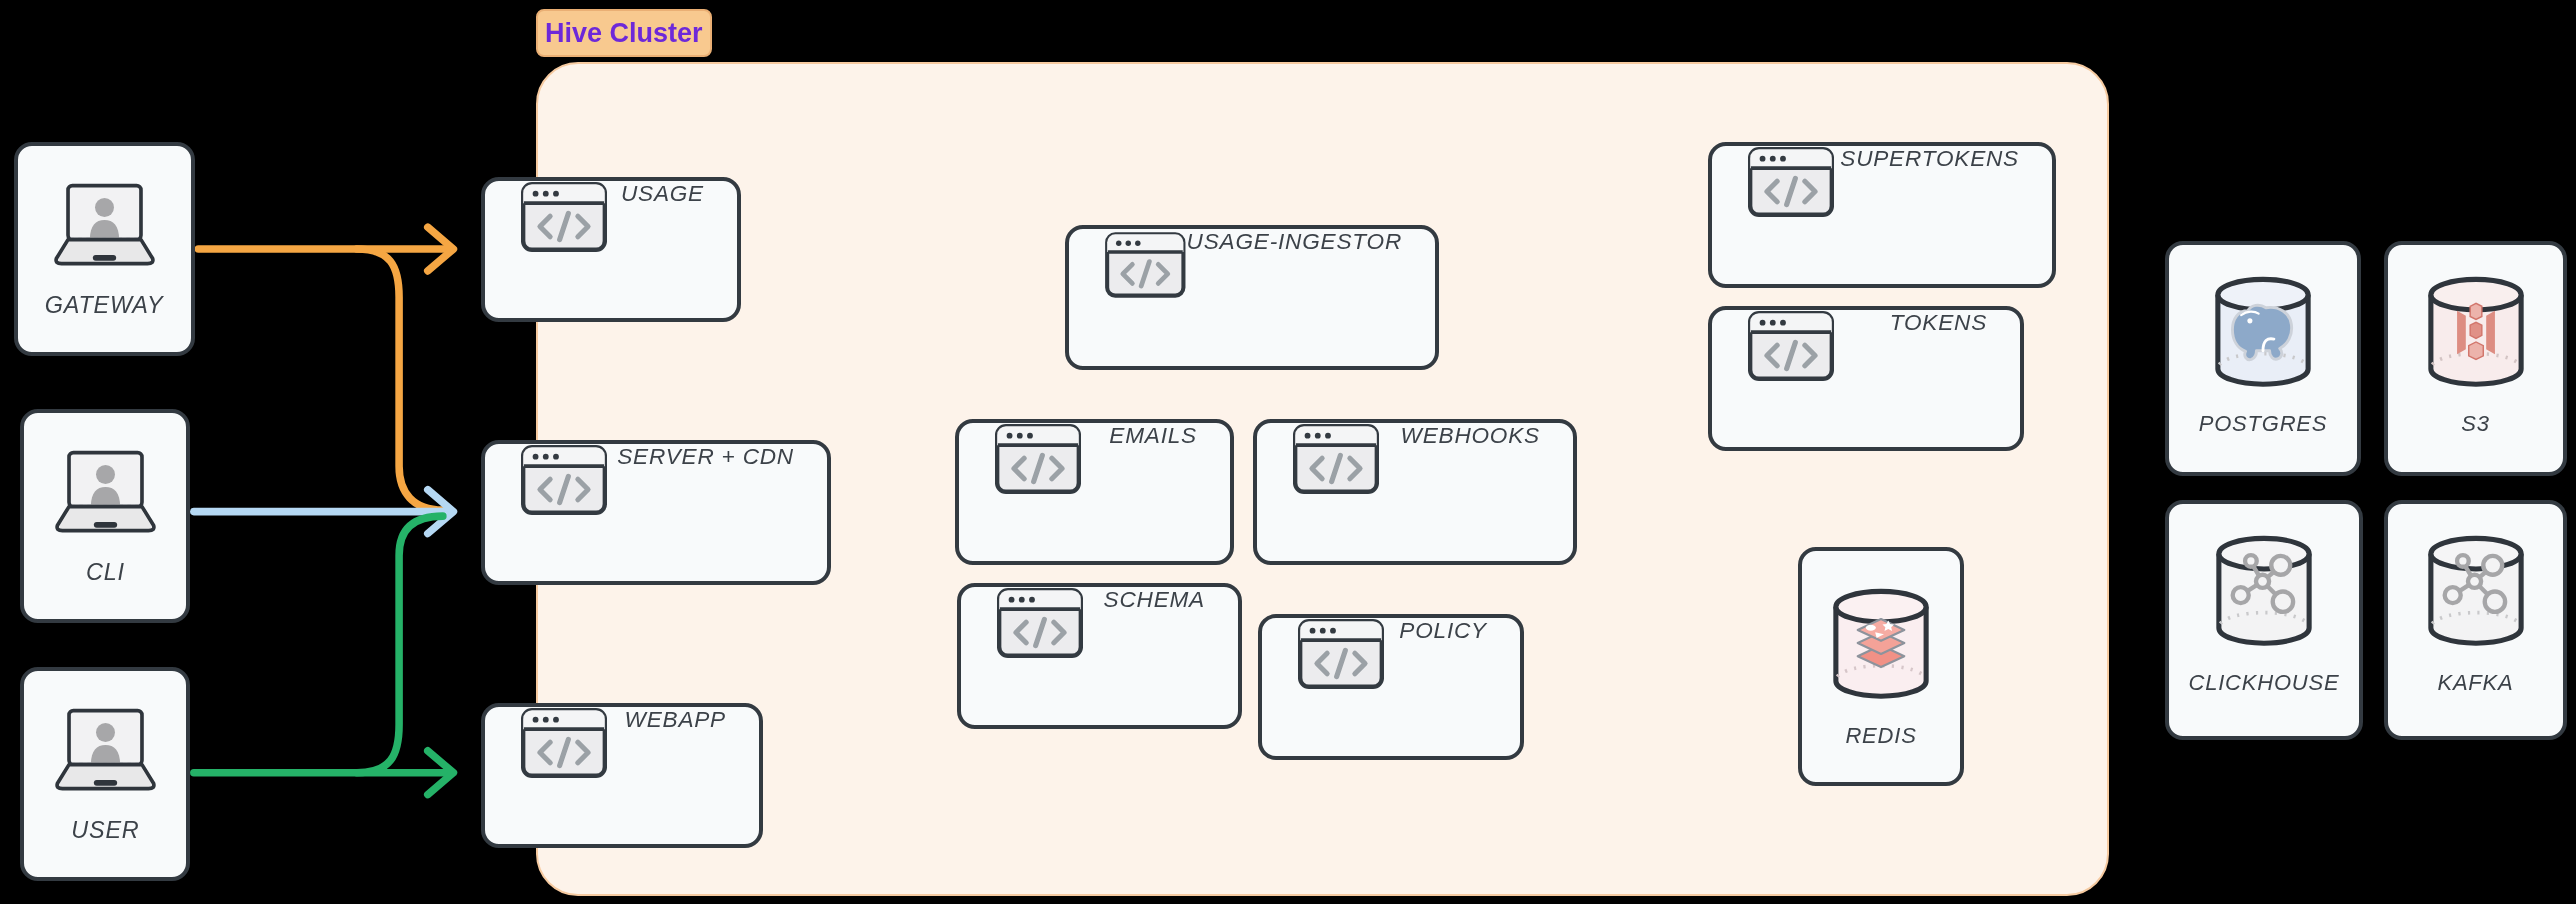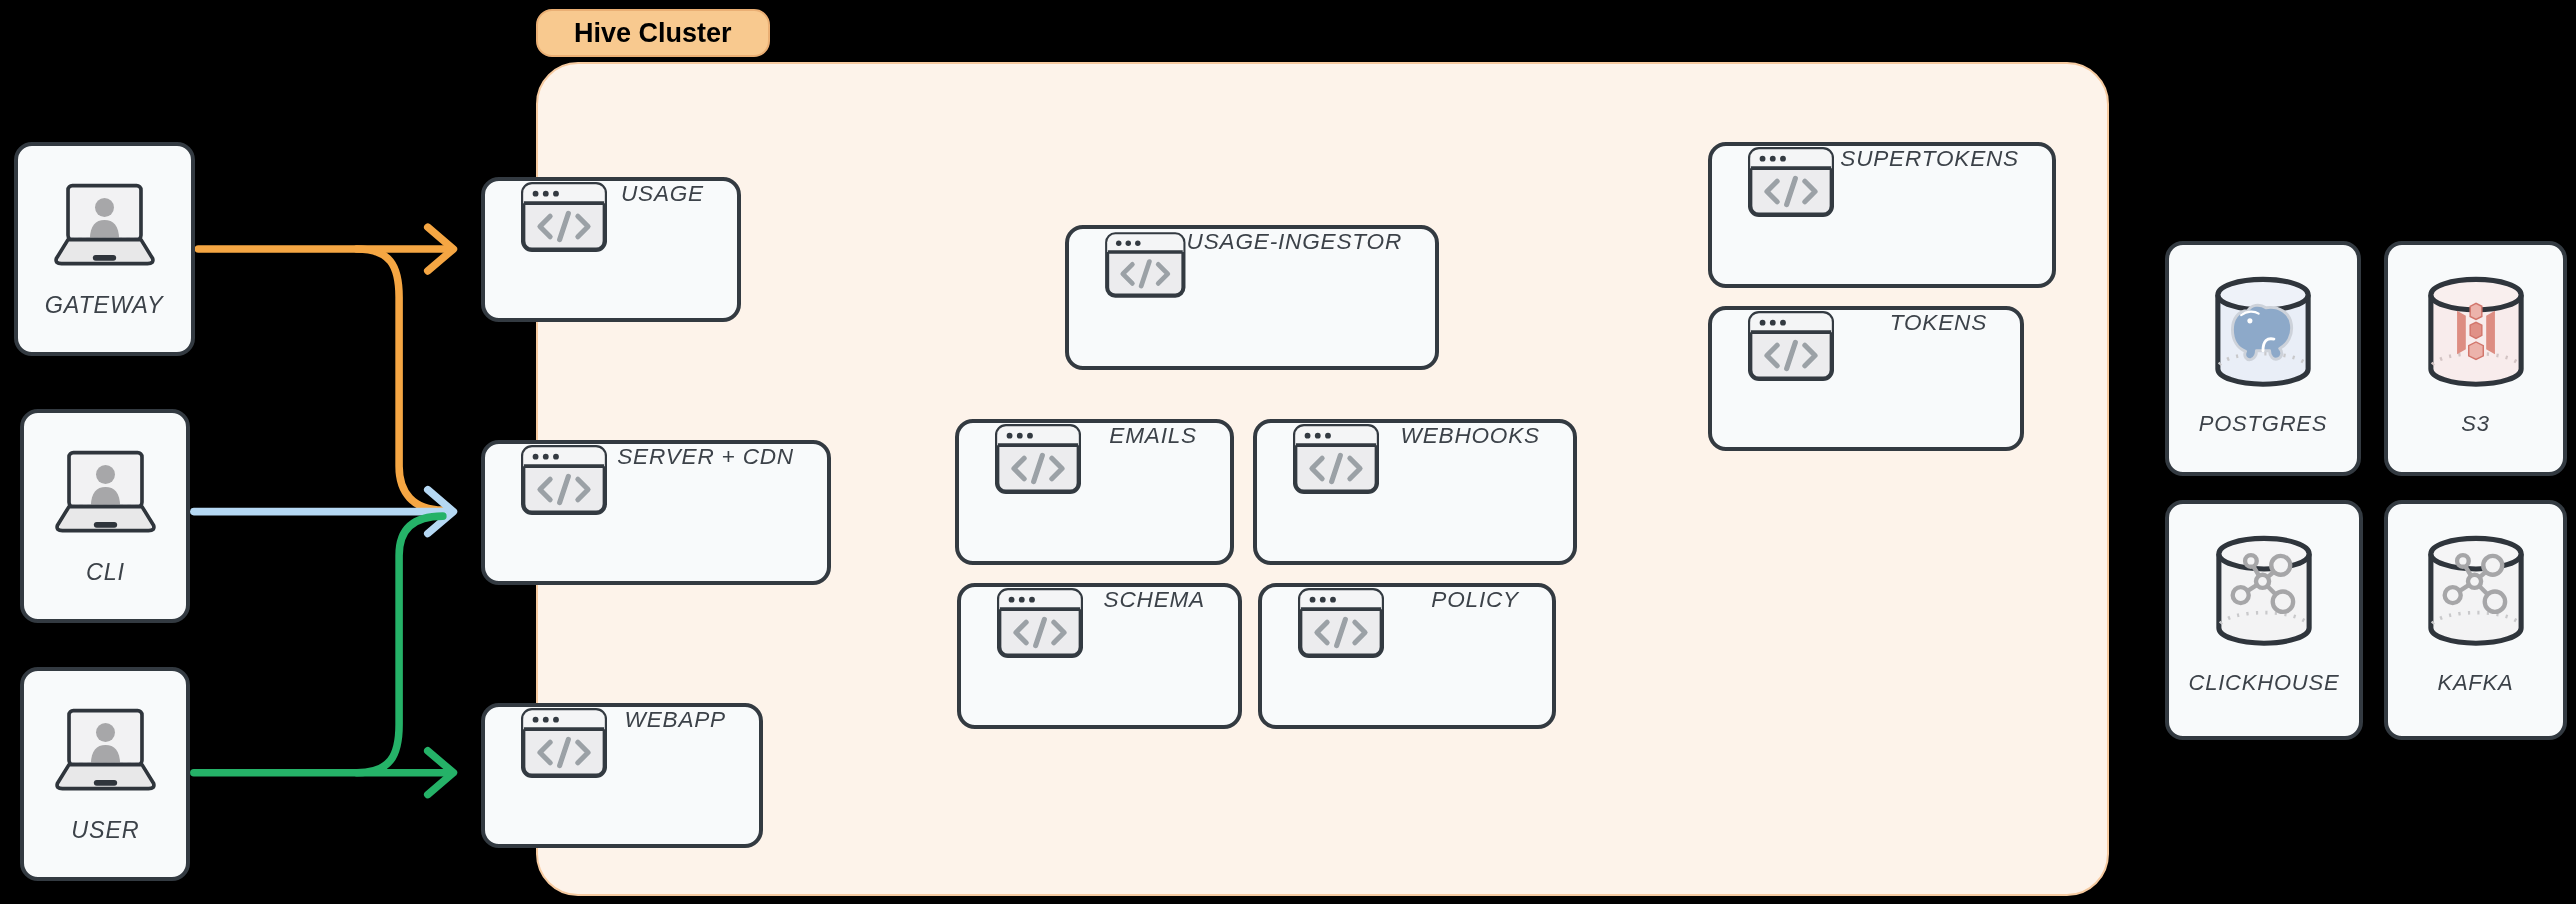--- a/index.html
+++ b/index.html
@@ -2,22 +2,22 @@
 <html style="font-size:12px"><head>
 <meta charset="utf-8">
 <style>
   html,body{margin:0;padding:0;background:#000;}
   #canvas{position:relative;width:2576px;height:904px;background:#000;overflow:hidden;
           font-family:"Liberation Sans",sans-serif;}
   
   #cluster{position:absolute;left:536px;top:62px;width:1569px;height:830px;
            background:#fdf3ea;border:2.3px solid #f6caa0;border-radius:42px;z-index:0;}
   #cluster-badge{position:absolute;left:536px;top:9px;height:44px;line-height:44px;
-           padding:0 36px;background:#f8c98f;border:2.3px solid #eaaf74;border-radius:16px;
-           font-size:27px;font-weight:700;color:#000000;z-index:3;}
+           padding:0 7px;background:#f8c98f;border:2.3px solid #eaaf74;border-radius:8px;
+           font-size:27px;font-weight:700;color:#6d28d9;z-index:3;}
   
   #edges{position:absolute;left:0;top:0;width:2576px;height:904px;z-index:1;}
   #edges path{fill:none;stroke-width:10px;stroke-linecap:round;stroke-linejoin:round;}
   
   .node{position:absolute;background:#f8fafb;border:4.5px solid #333a41;border-radius:18px;
         box-sizing:border-box;z-index:2;display:flex;}
   .label{color:#3c4249;font-style:italic;letter-spacing:0.8px;white-space:nowrap;}
   
   .svc{flex-direction:row;align-items:flex-start;justify-content:space-between;
        padding-left:35px;padding-right:33px;}
@@ -191,39 +191,45 @@
         <use href="#sym-codewin"></use>
       </svg>
     <div class="label">WEBHOOKS</div>
   </div>
   <div class="node svc" style="left:957px;top:583px;width:285px;height:146px;">
     <svg class="icon" width="88" height="72" viewBox="0 0 117 95">
         <use href="#sym-codewin"></use>
       </svg>
     <div class="label">SCHEMA</div>
   </div>
-  <div class="node svc" style="left:1258px;top:583px;width:298px;height:146px;">
+  <div class="node svc" style="left:1258px;top:614px;width:266px;height:146px;">
     <svg class="icon" width="88" height="72" viewBox="0 0 117 95">
         <use href="#sym-codewin"></use>
       </svg>
     <div class="label">POLICY</div>
   </div>
   <div class="node svc" style="left:1708px;top:142px;width:348px;height:146px;">
     <svg class="icon" width="88" height="72" viewBox="0 0 117 95">
         <use href="#sym-codewin"></use>
       </svg>
     <div class="label">SUPERTOKENS</div>
   </div>
   <div class="node svc" style="left:1708px;top:306px;width:316px;height:145px;">
     <svg class="icon" width="88" height="72" viewBox="0 0 117 95">
         <use href="#sym-codewin"></use>
       </svg>
     <div class="label">TOKENS</div>
   </div>
 
+  <div class="node col redisbox" style="left:1798px;top:547px;width:166px;height:239px;">
+    <svg class="icon" width="102" height="117" viewBox="0 0 135 155">
+        <use href="#sym-db-redis"></use>
+      </svg>
+    <div class="label">REDIS</div>
+  </div>
 
   <div class="node col store" style="left:2165px;top:241px;width:196px;height:235px;">
     <svg class="icon" width="102" height="117" viewBox="0 0 135 155">
         <use href="#sym-db-postgres"></use>
       </svg>
     <div class="label">POSTGRES</div>
   </div>
   <div class="node col store" style="left:2384px;top:241px;width:183px;height:235px;">
     <svg class="icon" width="102" height="117" viewBox="0 0 135 155">
         <use href="#sym-db-s3"></use>

